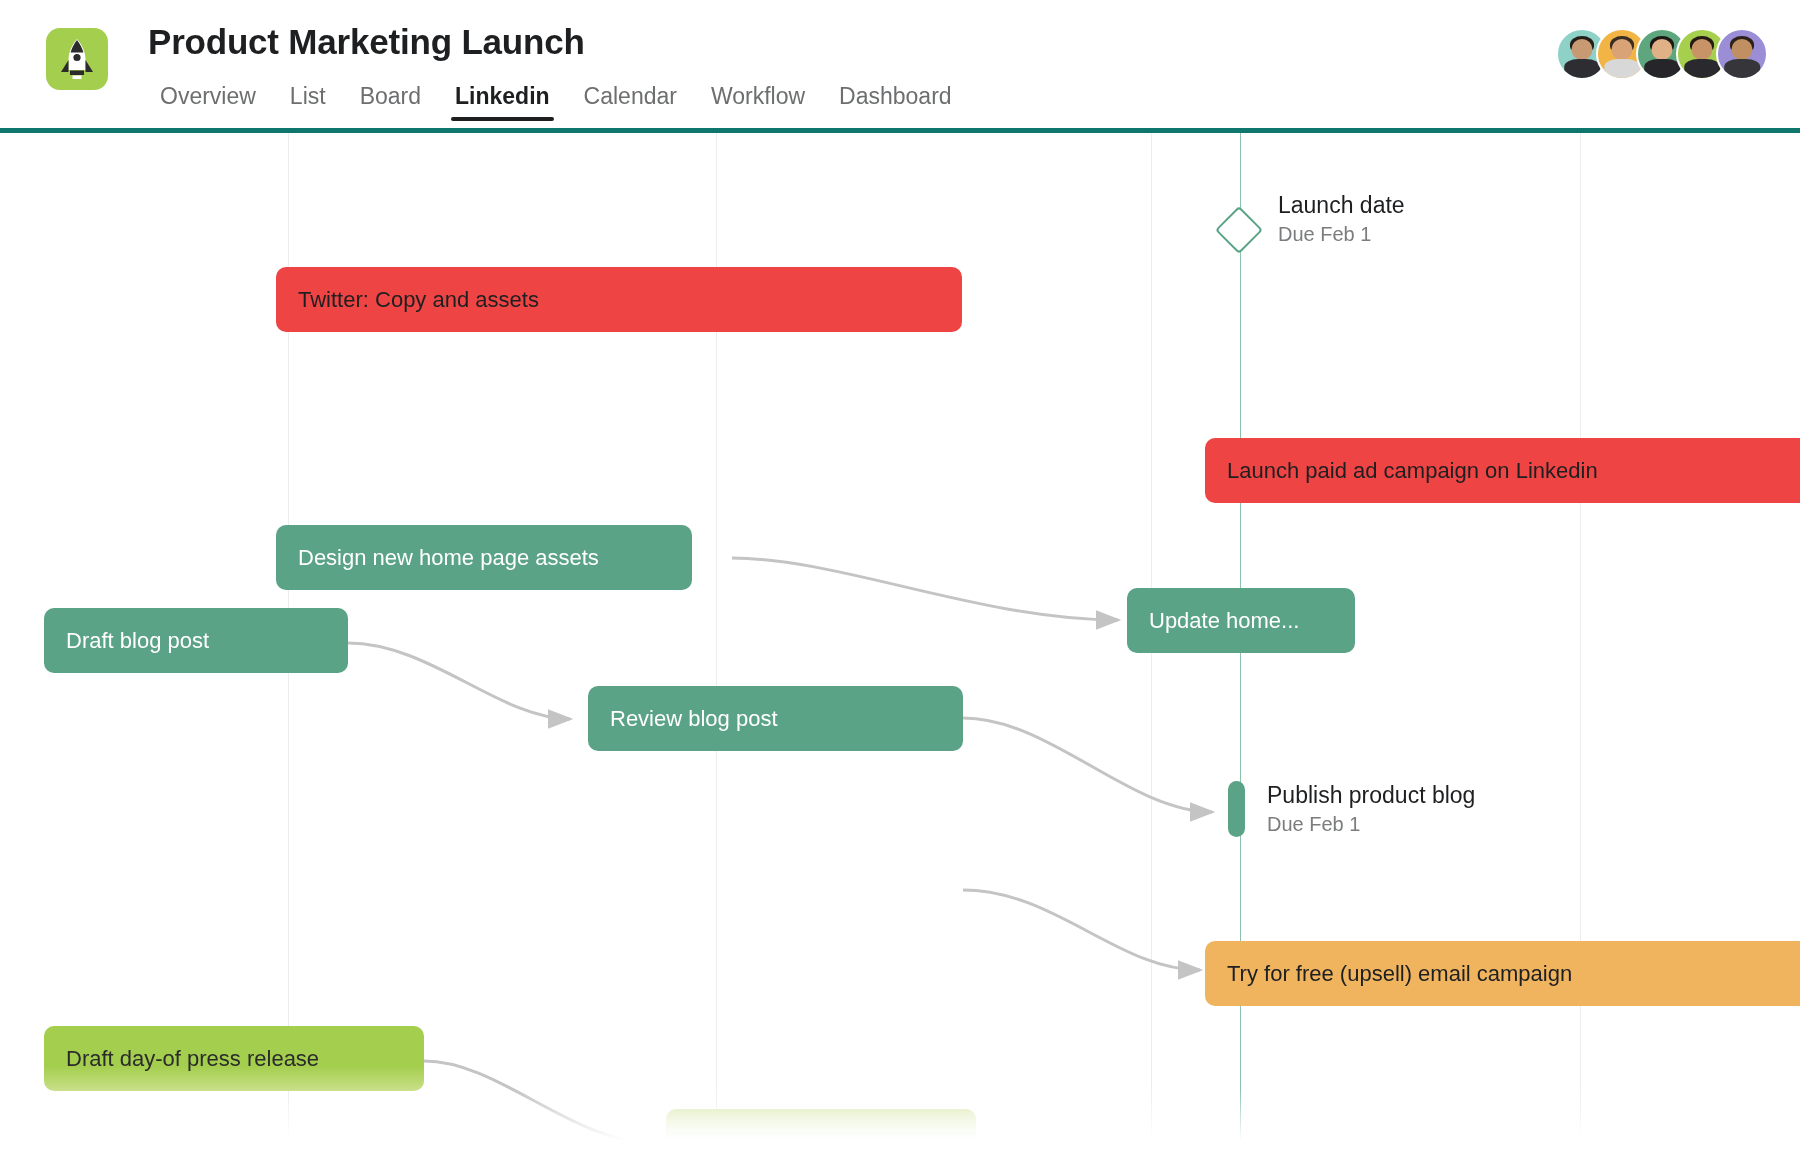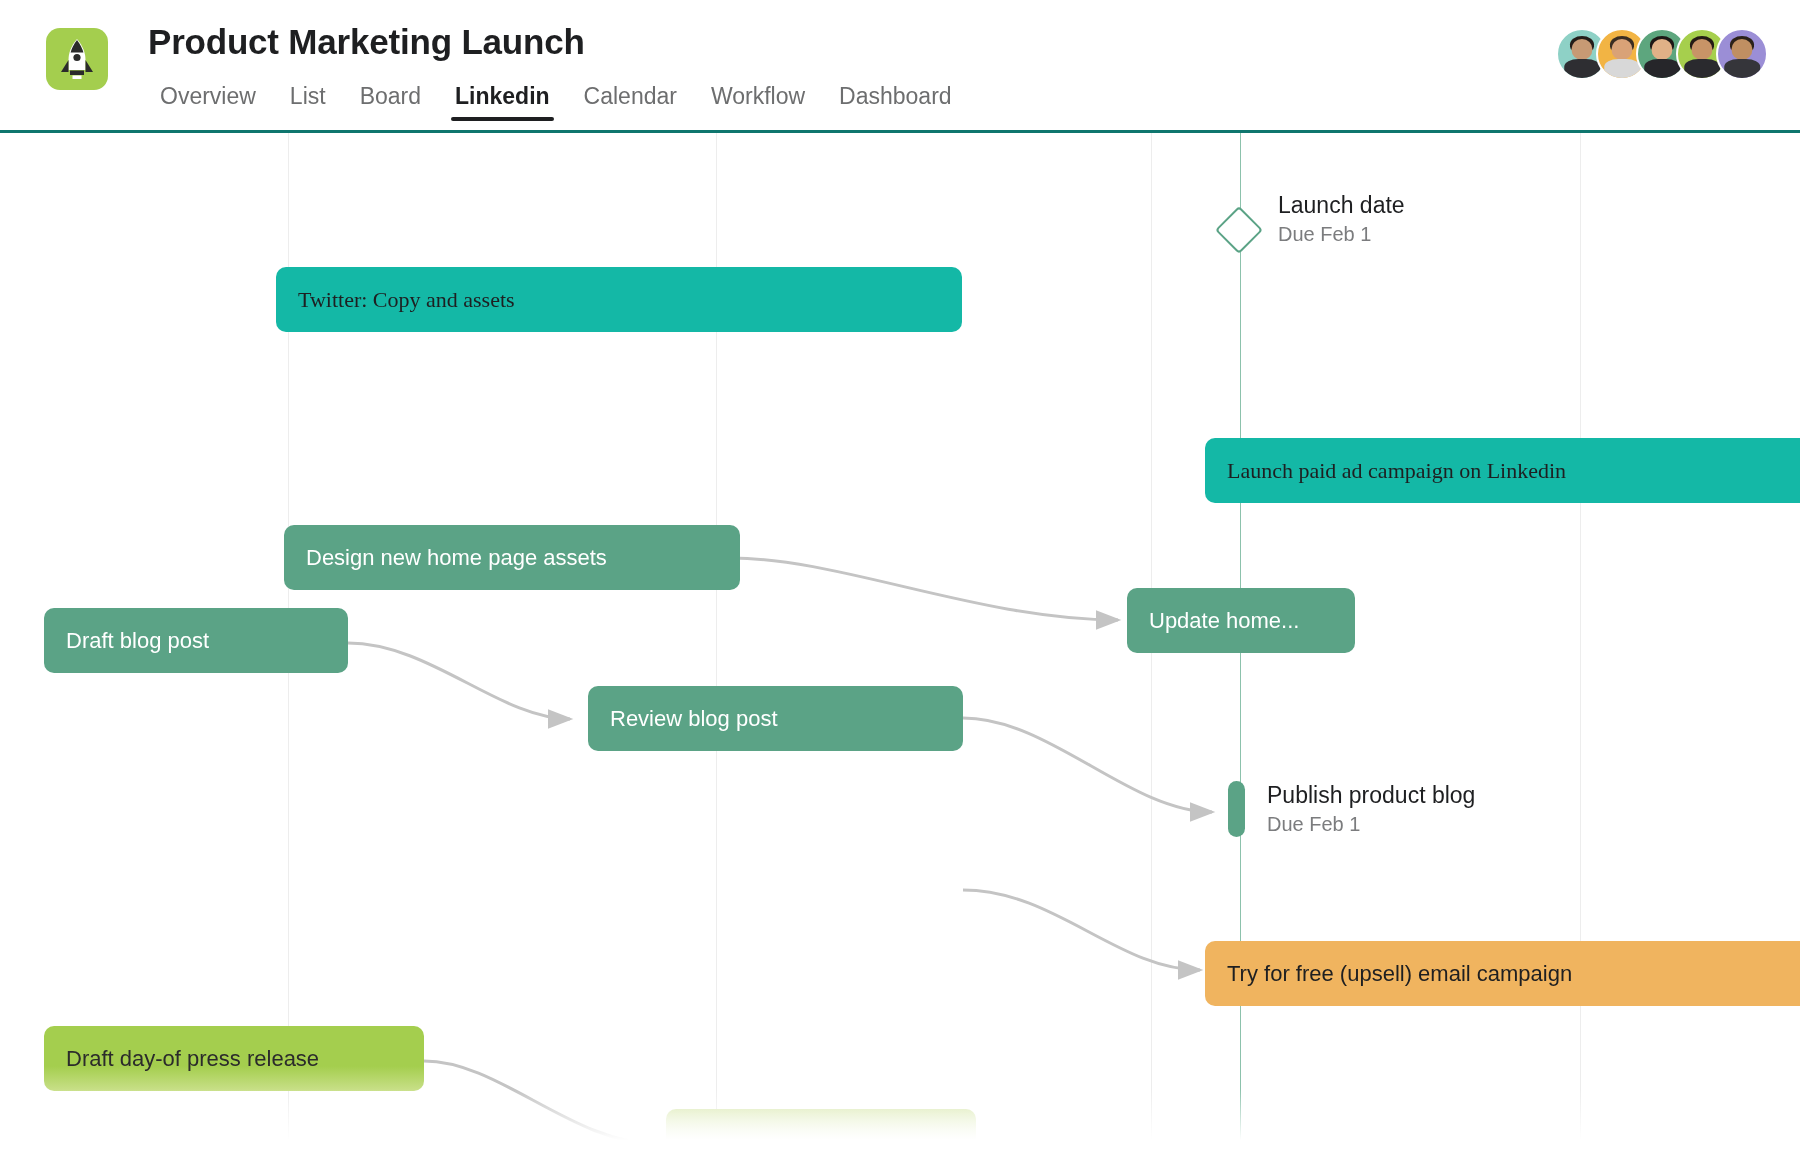--- a/index.html
+++ b/index.html
@@ -16,21 +16,21 @@
     -webkit-font-smoothing: antialiased;
   }
 
   
   #header {
     position: absolute;
     left: 0; top: 0;
     width: 1800px;
     height: 133px;
     background: #ffffff;
-    border-bottom: 3px solid #0f766e;
+    border-bottom: 5px solid #0f766e;
     box-sizing: border-box;
   }
   #project-icon {
     position: absolute;
     left: 46px; top: 28px;
     width: 62px; height: 62px;
     border-radius: 14px;
     background: #A4CE4E;
   }
   #project-icon svg { position:absolute; left: 13px; top: 10px; }
@@ -149,21 +149,21 @@
     border-radius: 10px;
     display: flex;
     align-items: center;
     box-sizing: border-box;
     padding-left: 22px;
     font-size: 22px;
     white-space: nowrap;
     overflow: hidden;
     cursor: pointer;
   }
-  .bar.yellow { background: #14b8a6; color: #1e1f21; font-family: Liberation Serif, serif; }
+  .bar.yellow { background: #ef4444; color: #1e1f21; }
   .bar.green  { background: #5BA386; color: #ffffff; }
   .bar.orange { background: #F0B45F; color: #1e1f21; }
   .bar.lime   { background: linear-gradient(#A4CE4E, #A4CE4E 62%, #c9e08a 100%); color: #2b2b2b; }
   .bar.lime-fade {
     background: linear-gradient(#dbe9b2, #f3f8e7 60%, #ffffff 100%);
     color: rgba(60,60,60,0.22);
   }
 
   
   .tag-row {
@@ -307,21 +307,21 @@
 
   <div class="bar yellow" style="left:276px; top:134px; width:686px; height:65px;">
     <span>Twitter: Copy and assets</span>
   </div>
 
 
   <div class="bar yellow" style="left:1205px; top:305px; width:640px; height:65px;">
     <span>Launch paid ad campaign on Linkedin</span>
   </div>
 
-  <div class="bar green" style="left:276px; top:392px; width:456px; height:65px;margin-left:8px;">
+  <div class="bar green" style="left:276px; top:392px; width:416px; height:65px;">
     <span>Design new home page assets</span>
   </div>
 
   <div class="bar green" style="left:1127px; top:455px; width:228px; height:65px;">
     <span>Update home...</span>
   </div>
 
   <div class="bar green" style="left:44px; top:475px; width:304px; height:65px;">
     <span>Draft blog post</span>
   </div>

